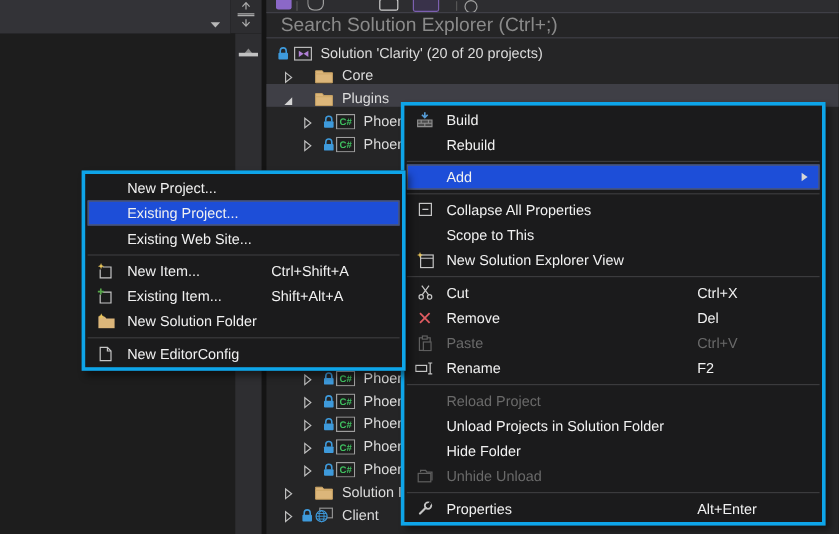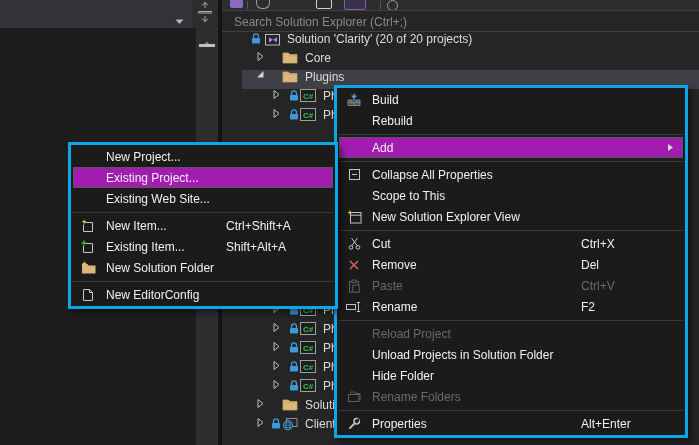--- a/index.html
+++ b/index.html
@@ -16,25 +16,25 @@
   #v-scrollbar{position:absolute;left:196px;top:28px;width:22px;height:417px;background:#2e2e31;}
   #sb-up{position:absolute;left:6px;top:5px;}
   #sb-thumb{position:absolute;left:3px;top:16px;width:16px;height:3px;background:#c2c2c2;}
   
   #explorer{position:absolute;left:222px;top:0;width:477px;height:445px;background:#252526;}
   #exp-toolbar{position:absolute;left:0;top:0;width:477px;height:10px;background:#2d2d30;border-bottom:1px solid #3f3f46;overflow:hidden;}
   .tb-sep{position:absolute;top:1px;width:1px;height:8px;background:#555;}
   .tb-blob{position:absolute;border-radius:2px;}
   #search-row{position:absolute;left:0;top:11px;width:477px;height:20px;border-bottom:1px solid #3f3f46;}
   #search-input{position:absolute;left:10px;top:1px;width:440px;height:17px;background:transparent;border:none;outline:none;
-    color:#8a8a8a;font-size:12px;font-family:"Liberation Sans",sans-serif;}
+    color:#8a8a8a;font-size:16px;font-family:"Liberation Sans",sans-serif;}
   #search-input::placeholder{color:#8a8a8a;opacity:1;}
   
   #tree{position:absolute;left:0;top:32px;width:477px;}
-  .tree-row{height:19px;display:flex;align-items:flex-start;font-size:12px;color:#dcdcdc;white-space:nowrap;overflow:hidden;margin-left:20px;}
+  .tree-row{height:19px;display:flex;align-items:flex-end;font-size:12px;color:#dcdcdc;white-space:nowrap;overflow:hidden;}
   .tree-row.sel{background:#3f3f46;}
   .lvl0{padding-left:8px;}
   .lvl1{padding-left:14px;}
   .lvl2{padding-left:30px;}
   .t-arrow{width:12px;flex:0 0 12px;display:flex;align-items:center;}
   .t-lock{width:12px;flex:0 0 12px;display:flex;align-items:center;}
   .lvl1 .t-lock{margin-left:2px;}
   .lvl2 .t-lock{margin-left:4px;}
   .t-icon{width:17px;flex:0 0 17px;margin-right:6px;display:flex;align-items:center;}
   .type-folder .t-icon{margin-left:14px;}
@@ -42,21 +42,21 @@
   .t-label{overflow:hidden;}
   .t-label.bold{font-weight:normal;}
   #tree-spacer{height:176px;}
   
   .menu{position:absolute;background:#1b1b1c;border:3px solid #0ea5e9;box-sizing:border-box;
         box-shadow:4px 4px 6px rgba(0,0,0,.45);padding:1px 0;}
   #context-menu{left:334px;top:85px;width:354px;z-index:10;}
   #add-submenu{left:68px;top:132px;width:270px;z-index:30;margin-top:10px;}
   .menu-item{height:21px;margin:0 2px;padding:0 2px;border:1px solid transparent;box-sizing:border-box;
     display:flex;align-items:center;color:#f1f1f1;font-size:12px;white-space:nowrap;}
-  .menu-item.hl{background:#a21caf;border-color:#58585c;text-align:right;}
+  .menu-item.hl{background:#1d4ed8;border-color:#58585c;text-align:right;}
   .menu-item.disabled{color:#6a6a6a;}
   .mi-icon{width:24px;flex:0 0 24px;display:flex;align-items:center;justify-content:center;}
   .mi-label{margin-left:6px;}
   .mi-shortcut{margin-left:auto;flex:0 0 var(--sc,99px);text-align:left;}
   #context-menu .menu-item{--sc:99px;}
   #add-submenu .menu-item{--sc:104px;}
   .mi-arrow{position:absolute;right:8px;display:flex;align-items:center;}
   .menu-item{position:relative;}
   .menu-sep{height:1px;background:#3b3b3d;margin:2.5px 2px;}
 </style>
@@ -429,21 +429,21 @@
       <span class="mi-icon"></span>
       <span class="mi-label">Hide Folder</span>
     </div>
     <div class="menu-item disabled">
       <span class="mi-icon">
         <svg width="14" height="13" viewBox="0 0 14 13">
           <path d="M3.5 3.5 V2 h4.2 l1 1.5 h4.3 v7" fill="none" stroke="#5f5f5f"></path>
           <rect x="1.5" y="4.5" width="10.5" height="7" fill="none" stroke="#5f5f5f"></rect>
         </svg>
       </span>
-      <span class="mi-label">Rename Folders</span>
+      <span class="mi-label">Unhide Unload</span>
     </div>
     <div class="menu-sep"></div>
     <div class="menu-item">
       <span class="mi-icon">
         <svg width="13" height="13" viewBox="0 0 13 13">
           <circle cx="8.7" cy="4.3" r="2.7" fill="none" stroke="#c5c5c5" stroke-width="1.5"></circle>
           <path d="M11 2 L8.7 4.3" stroke="#1b1b1c" stroke-width="2.4"></path>
           <path d="M6.8 6.2 L2 11" stroke="#c5c5c5" stroke-width="1.8" stroke-linecap="round"></path>
         </svg>
       </span>

